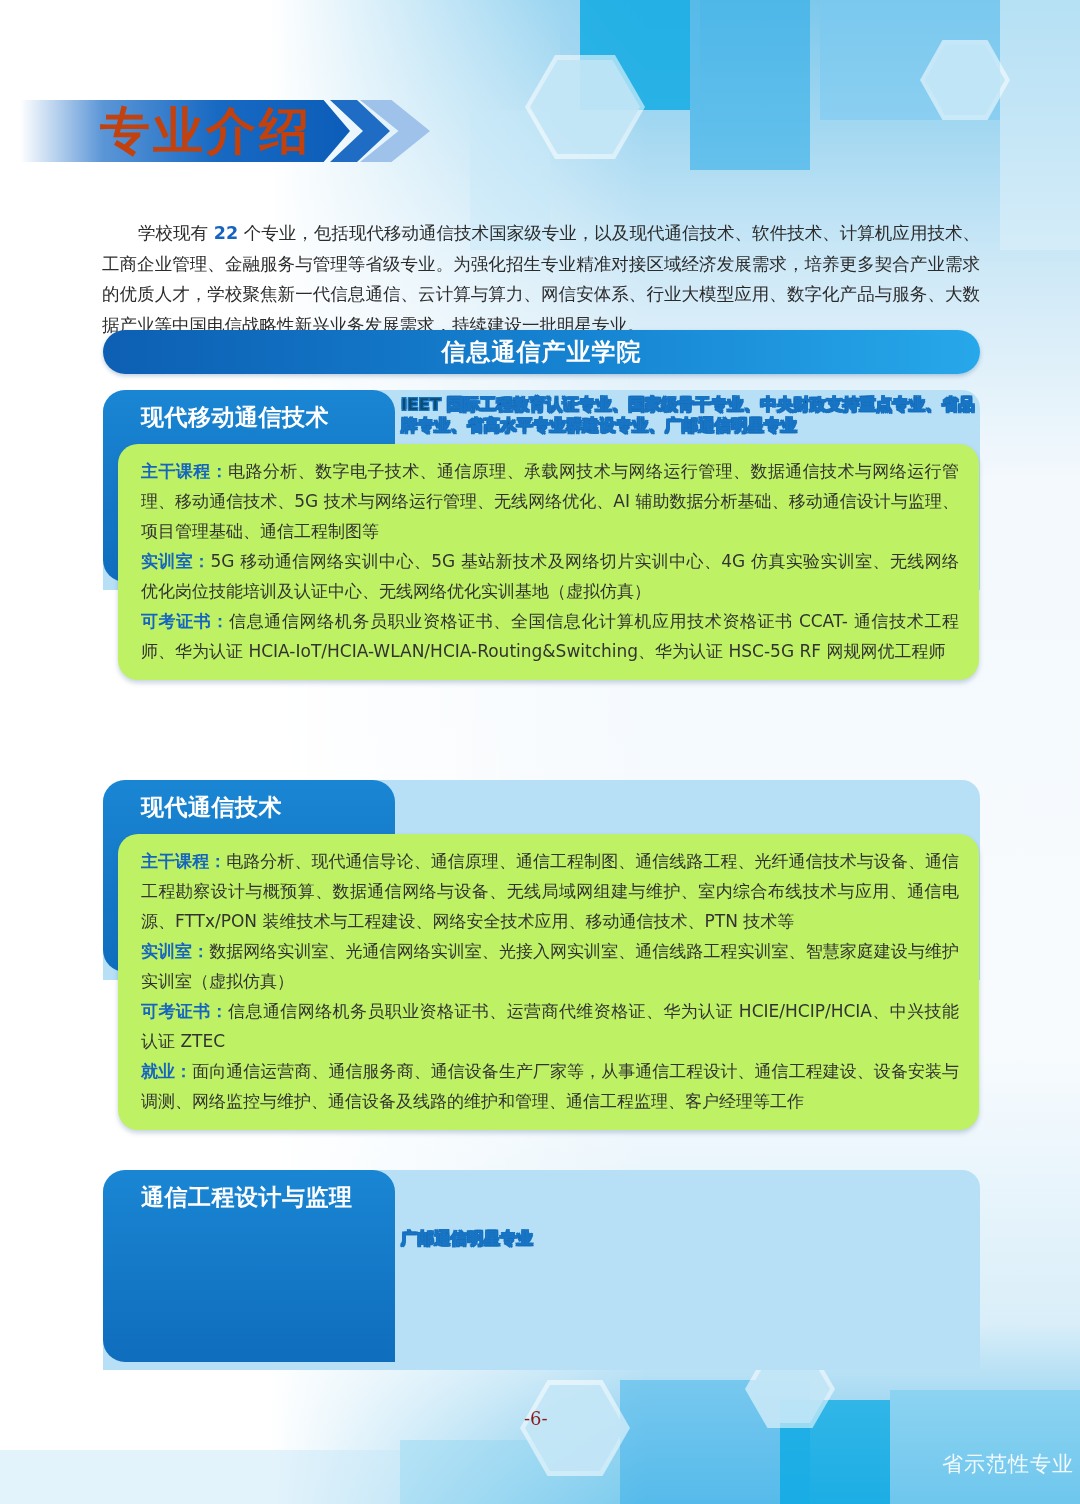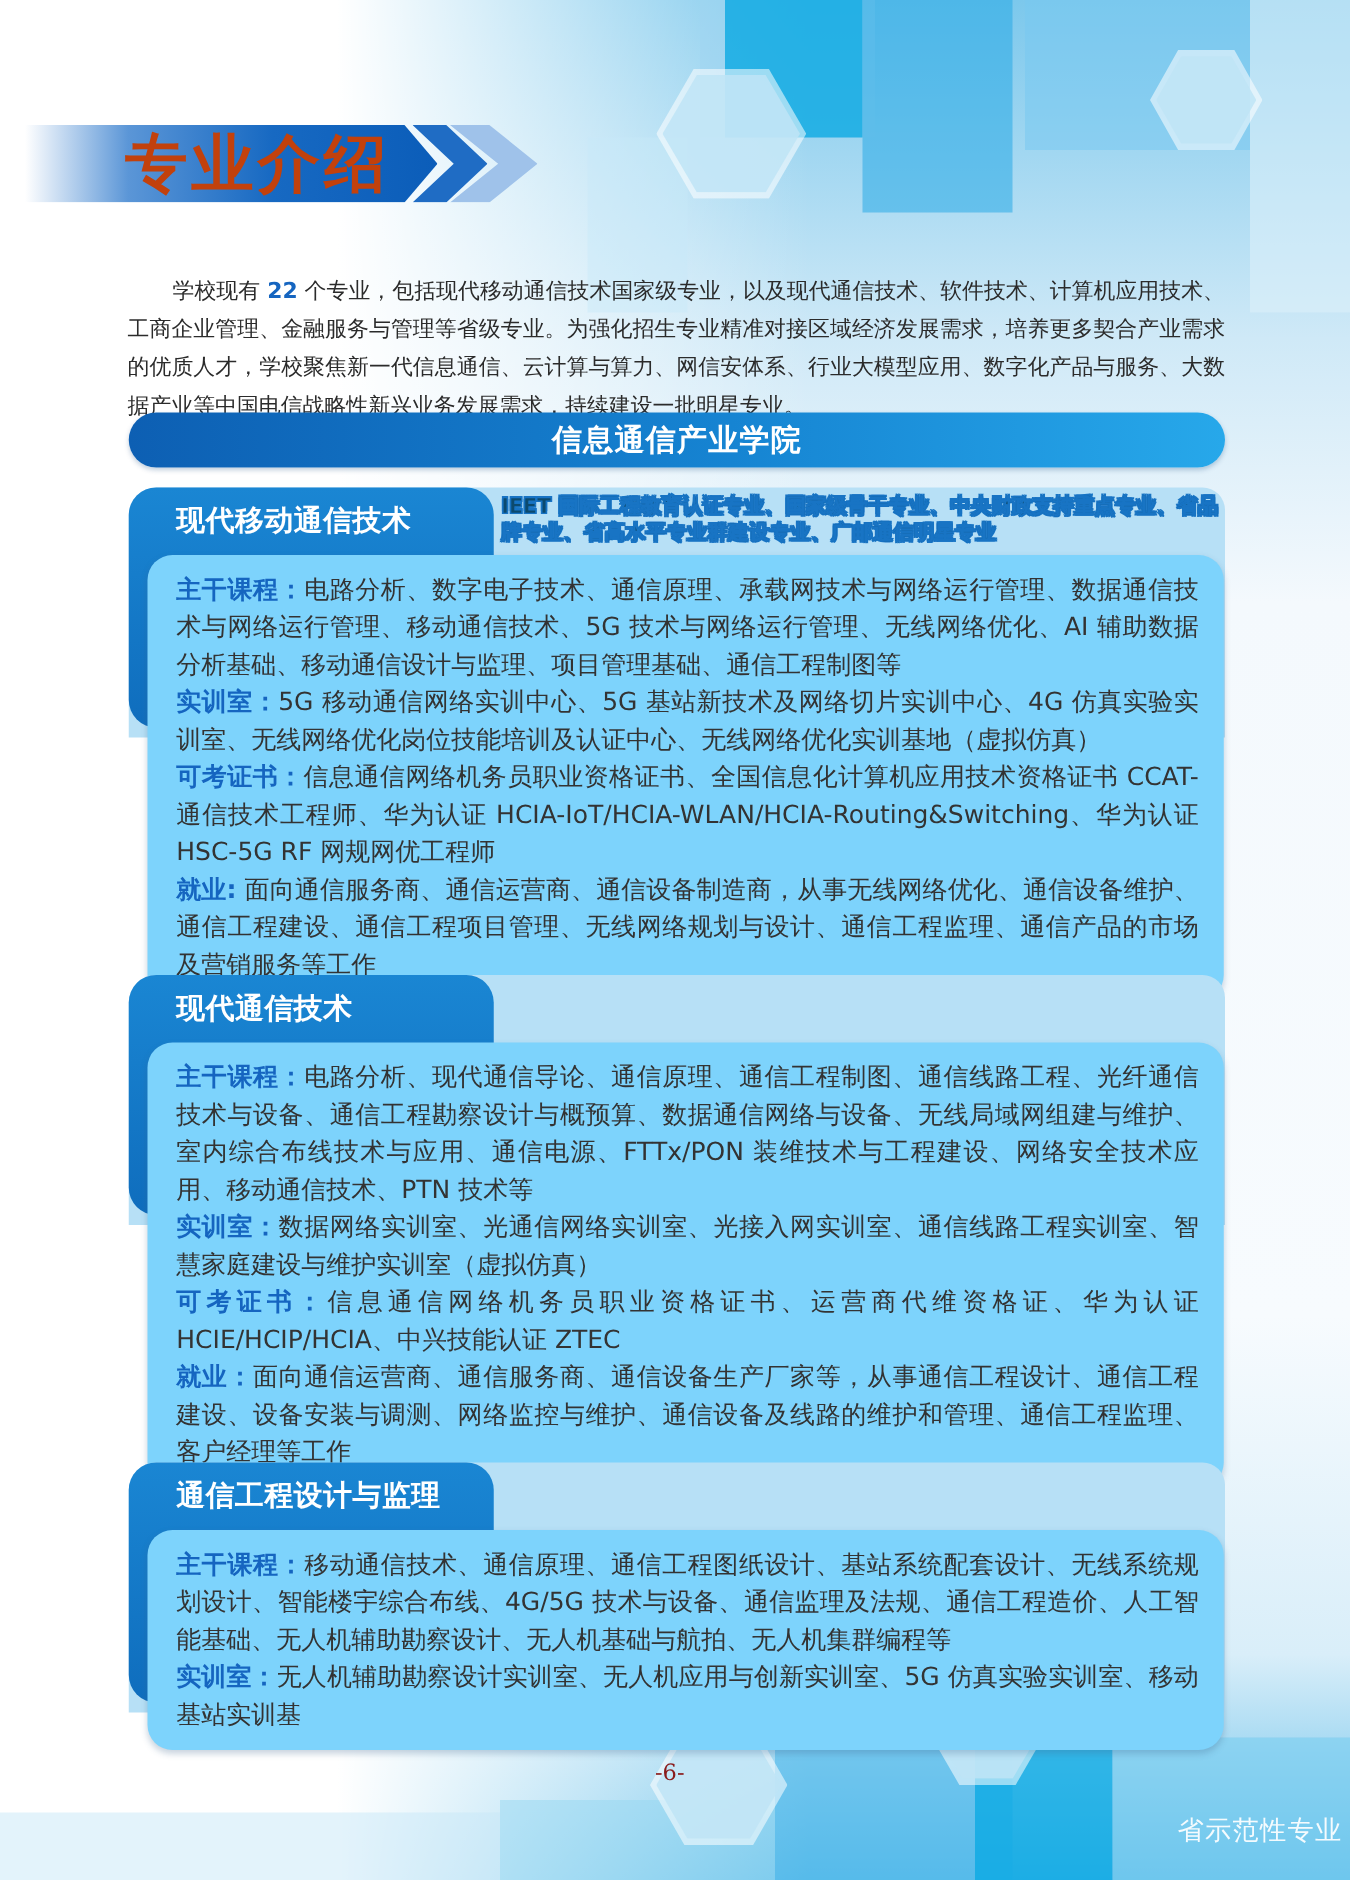--- a/index.html
+++ b/index.html
@@ -100,24 +100,24 @@
     padding-left: 38px; box-sizing: border-box; letter-spacing: 0.5px;
   }
   .major .honors {
     position: absolute; left: 298px; top: 4px; width: 576px;
     color: #0c4a6e; font-weight: bold; font-size: 16.5px; line-height: 21px;
     -webkit-text-stroke: 0.6px #1874c4;
     text-shadow: 0 0 1px #1874c4, 1px 1px 0 #1874c4, -1px -1px 0 #1874c4, 1px -1px 0 #1874c4, -1px 1px 0 #1874c4;
   }
   .major .body {
     position: absolute; left: 15px; top: 54px; width: 861px; box-sizing: border-box;
-    background: #7dd3fc; border-radius: 20px;
+    background: #bef264; border-radius: 20px;
     box-shadow: 0 3px 5px rgba(60,100,140,.28);
     padding: 12px 20px 14px 23px;
-    font-size: 20px; line-height: 30px; color: #333; text-align: justify;
+    font-size: 17px; line-height: 30px; color: #333; text-align: justify;
   }
   .major .body p { margin: 0; }
   .major .label { color: #1565c0; font-weight: bold; }
 
   #m1 { top: 390px; height: 370px; }
   #m1 .tab-main { height: 192px; }
   #m2 { top: 780px; height: 362px; }
   #m2 .tab-main { height: 192px; }
   #m3 { top: 1170px; height: 206px; }
   #m3 .tab-main { height: 192px; }
@@ -168,41 +168,36 @@
 
 <div class="major" id="m1">
   <div class="tab-bg"></div>
   <div class="tab-main"></div>
   <div class="name">现代移动通信技术</div>
   <div class="honors">IEET 国际工程教育认证专业、国家级骨干专业、中央财政支持重点专业、省品牌专业、省高水平专业群建设专业、广邮通信明星专业</div>
   <div class="body">
     <p><span class="label">主干课程：</span><span>电路分析、数字电子技术、通信原理、承载网技术与网络运行管理、数据通信技术与网络运行管理、移动通信技术、5G 技术与网络运行管理、无线网络优化、AI 辅助数据分析基础、移动通信设计与监理、项目管理基础、通信工程制图等</span></p>
     <p><span class="label">实训室：</span><span>5G 移动通信网络实训中心、5G 基站新技术及网络切片实训中心、4G 仿真实验实训室、无线网络优化岗位技能培训及认证中心、无线网络优化实训基地（虚拟仿真）</span></p>
     <p><span class="label">可考证书：</span><span>信息通信网络机务员职业资格证书、全国信息化计算机应用技术资格证书 CCAT- 通信技术工程师、华为认证 HCIA-IoT/HCIA-WLAN/HCIA-Routing&amp;Switching、华为认证 HSC-5G RF 网规网优工程师</span></p>
-    <p><span class="label">就业:</span><span> 面向通信服务商、通信运营商、通信设备制造商，从事无线网络优化、通信设备维护、通信工程建设、通信工程项目管理、无线网络规划与设计、通信工程监理、通信产品的市场及营销服务等工作</span></p>
   </div>
 </div>
 
 <div class="major" id="m2">
   <div class="tab-bg"></div>
   <div class="tab-main"></div>
   <div class="name">现代通信技术</div>
   <div class="body">
     <p><span class="label">主干课程：</span><span>电路分析、现代通信导论、通信原理、通信工程制图、通信线路工程、光纤通信技术与设备、通信工程勘察设计与概预算、数据通信网络与设备、无线局域网组建与维护、室内综合布线技术与应用、通信电源、FTTx/PON 装维技术与工程建设、网络安全技术应用、移动通信技术、PTN 技术等</span></p>
     <p><span class="label">实训室：</span><span>数据网络实训室、光通信网络实训室、光接入网实训室、通信线路工程实训室、智慧家庭建设与维护实训室（虚拟仿真）</span></p>
     <p><span class="label">可考证书：</span><span>信息通信网络机务员职业资格证书、运营商代维资格证、华为认证 HCIE/HCIP/HCIA、中兴技能认证 ZTEC</span></p>
     <p><span class="label">就业：</span><span>面向通信运营商、通信服务商、通信设备生产厂家等，从事通信工程设计、通信工程建设、设备安装与调测、网络监控与维护、通信设备及线路的维护和管理、通信工程监理、客户经理等工作</span></p>
   </div>
 </div>
 
 <div class="major" id="m3">
   <div class="tab-bg"></div>
   <div class="tab-main"></div>
   <div class="name">通信工程设计与监理</div>
   <div class="honors" style="top:14px;margin-top:44px;">广邮通信明星专业</div>
-  <div class="body">
-    <p><span class="label">主干课程：</span><span>移动通信技术、通信原理、通信工程图纸设计、基站系统配套设计、无线系统规划设计、智能楼宇综合布线、4G/5G 技术与设备、通信监理及法规、通信工程造价、人工智能基础、无人机辅助勘察设计、无人机基础与航拍、无人机集群编程等</span></p>
-    <p><span class="label">实训室：</span><span>无人机辅助勘察设计实训室、无人机应用与创新实训室、5G 仿真实验实训室、移动基站实训基</span></p>
-  </div>
 </div>
 
 <div class="page-num">-6-</div>
 <div class="watermark">省示范性专业</div>
 
 </body></html>

